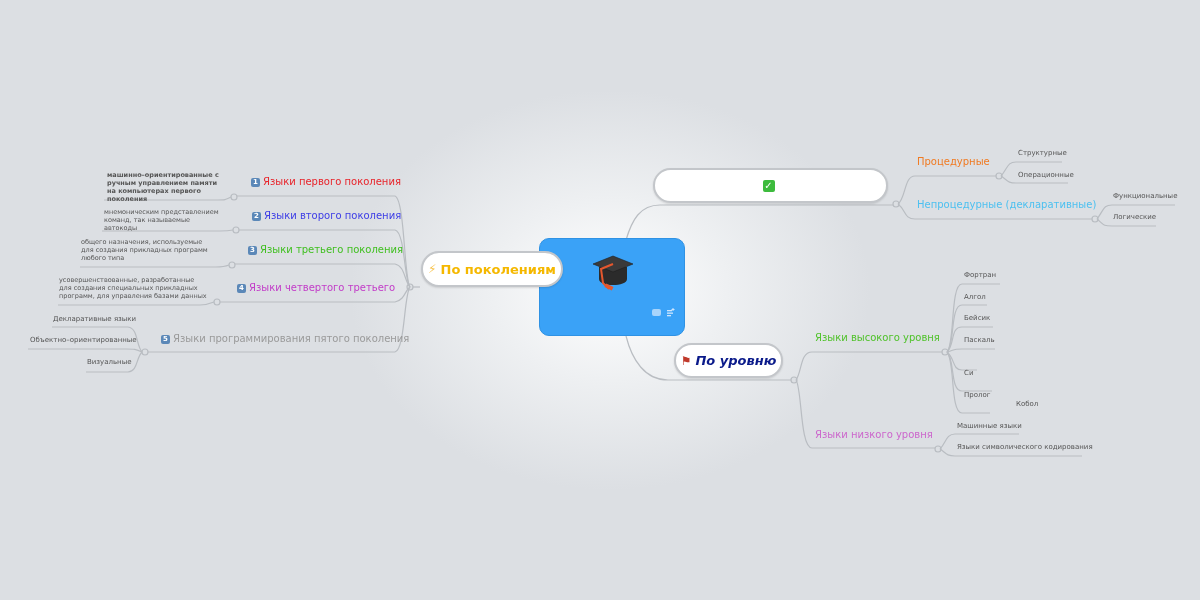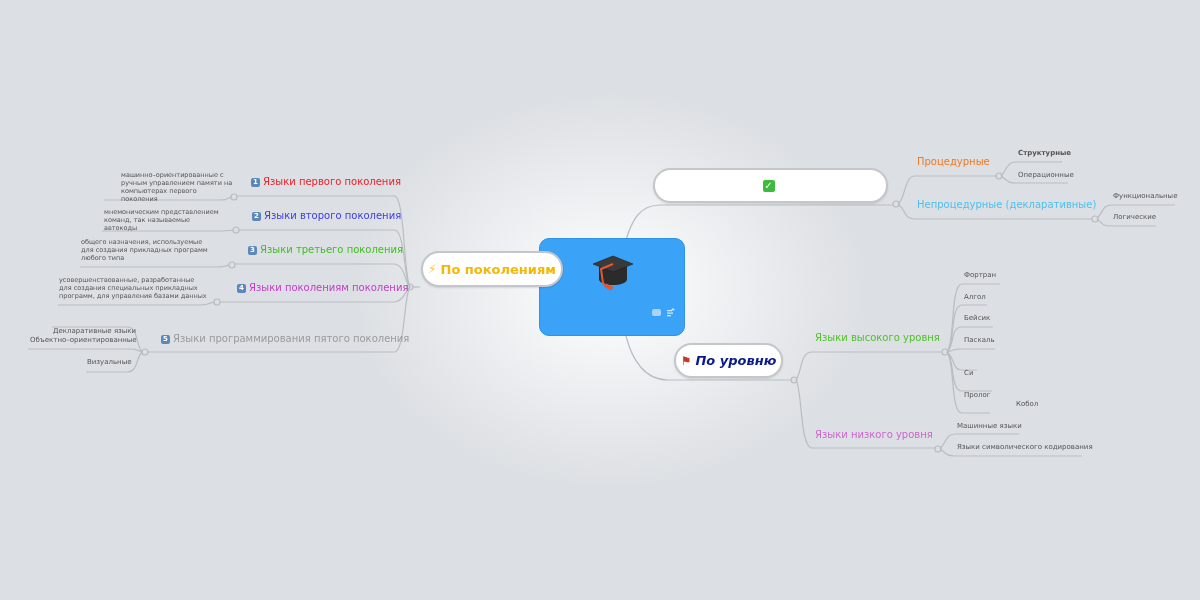--- a/index.html
+++ b/index.html
@@ -131,46 +131,46 @@
 </div>
 
 <div class="pill" style="left:674px; top:343px; width:109px; height:35px; color:#0a1a8a; font-style:italic;">
   <span class="ico" style="color:#c0392b; font-style:normal;">⚑</span>
   <span>По уровню</span>
 </div>
 
 <div class="abs sub" style="left:251px; top:176px; color:#e8232a;">
   <span class="badge">1</span><span>Языки первого поколения</span>
 </div>
-<div class="abs note" style="left:121px; top:171px; width:112px;">машинно–ориентированные с ручным управлением памяти на компьютерах первого поколения</div>
+<div class="abs note" style="left:107px; top:171px; width:112px;font-weight:bold;">машинно–ориентированные с ручным управлением памяти на компьютерах первого поколения</div>
 
 <div class="abs sub" style="left:252px; top:210px; color:#3c3ce6;">
   <span class="badge">2</span><span>Языки второго поколения</span>
 </div>
 <div class="abs note" style="left:104px; top:208px; width:118px;">мнемоническим представлением команд, так называемые автокоды</div>
 
 <div class="abs sub" style="left:248px; top:244px; color:#3fbf1f;">
   <span class="badge">3</span><span>Языки третьего поколения</span>
 </div>
 <div class="abs note" style="left:81px; top:238px; width:135px;">общего назначения, используемые для создания прикладных программ любого типа</div>
 
 <div class="abs sub" style="left:237px; top:282px; color:#c23cc8;">
-  <span class="badge">4</span><span>Языки поколениям поколения</span>
+  <span class="badge">4</span><span>Языки четвертого третьего</span>
 </div>
 <div class="abs note" style="left:59px; top:276px; width:148px;">усовершенствованные, разработанные для создания специальных прикладных программ, для управления базами данных</div>
 
 <div class="abs sub" style="left:161px; top:333px; color:#9a9a9a;">
   <span class="badge">5</span><span>Языки программирования пятого поколения</span>
 </div>
-<div class="abs leaf" style="left:53px; top:315px;margin-top:12px;">Декларативные языки</div>
+<div class="abs leaf" style="left:53px; top:315px;">Декларативные языки</div>
 <div class="abs leaf" style="left:30px; top:336px;">Объектно–ориентированные</div>
 <div class="abs leaf" style="left:87px; top:358px;">Визуальные</div>
 
 <div class="abs sub" style="left:917px; top:156px; color:#f07a22;">Процедурные</div>
-<div class="abs leaf" style="left:1018px; top:149px;font-weight:bold;">Структурные</div>
+<div class="abs leaf" style="left:1018px; top:149px;">Структурные</div>
 <div class="abs leaf" style="left:1018px; top:171px;">Операционные</div>
 
 <div class="abs sub" style="left:917px; top:199px; color:#4cc0f0;">Непроцедурные (декларативные)</div>
 <div class="abs leaf" style="left:1113px; top:192px;">Функциональные</div>
 <div class="abs leaf" style="left:1113px; top:213px;">Логические</div>
 
 <div class="abs sub" style="left:815px; top:332px; color:#4fc22a;">Языки высокого уровня</div>
 <div class="abs leaf" style="left:964px; top:271px;">Фортран</div>
 <div class="abs leaf" style="left:964px; top:293px;">Алгол</div>
 <div class="abs leaf" style="left:964px; top:314px;">Бейсик</div>

